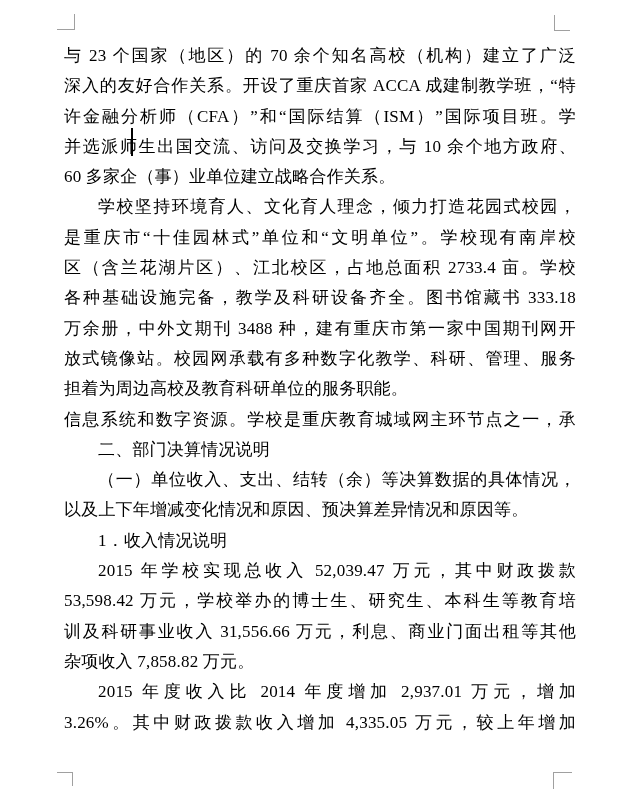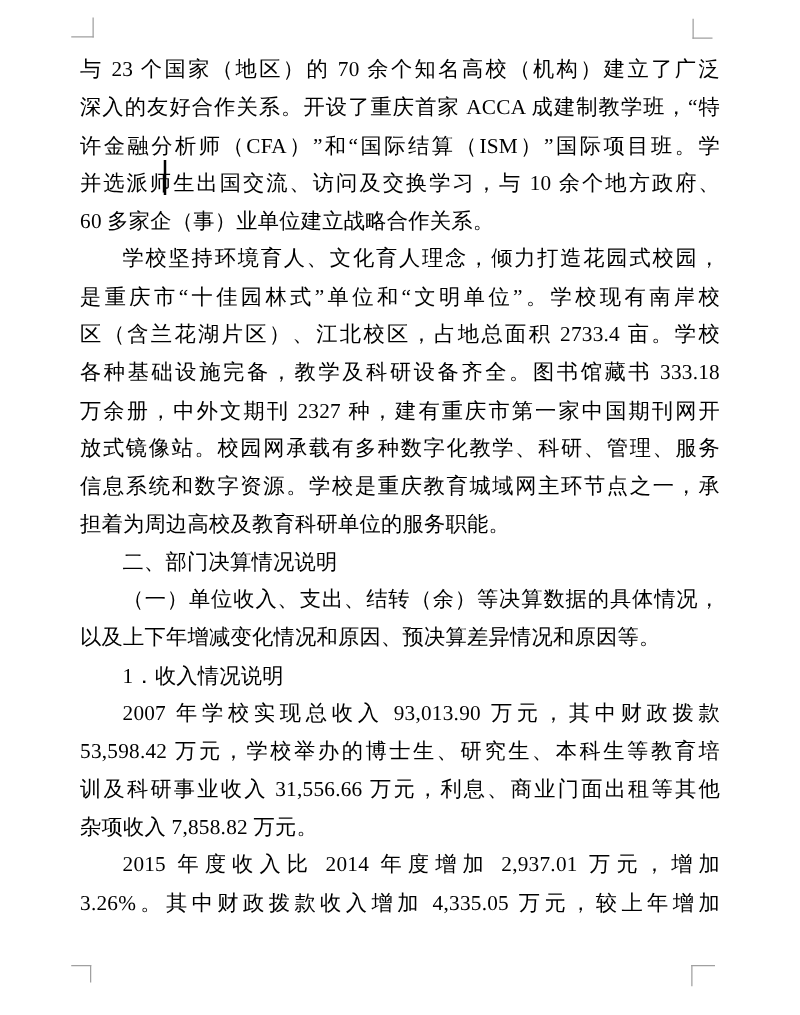--- a/index.html
+++ b/index.html
@@ -98,29 +98,29 @@
   <div class="text-area">
     <div class="line">与 23 个国家（地区）的 70 余个知名高校（机构）建立了广泛</div>
     <div class="line">深入的友好合作关系。开设了重庆首家 ACCA 成建制教学班，“特</div>
     <div class="line">许金融分析师（CFA）”和“国际结算（ISM）”国际项目班。学</div>
     <div class="line">并选派师生出国交流、访问及交换学习，与 10 余个地方政府、</div>
     <div class="line nojust">60 多家企（事）业单位建立战略合作关系。</div>
     <div class="line indent">学校坚持环境育人、文化育人理念，倾力打造花园式校园，</div>
     <div class="line">是重庆市“十佳园林式”单位和“文明单位”。学校现有南岸校</div>
     <div class="line">区（含兰花湖片区）、江北校区，占地总面积 2733.4 亩。学校</div>
     <div class="line">各种基础设施完备，教学及科研设备齐全。图书馆藏书 333.18</div>
-    <div class="line">万余册，中外文期刊 2327 种，建有重庆市第一家中国期刊网开</div>
+    <div class="line">万余册，中外文期刊 3488 种，建有重庆市第一家中国期刊网开</div>
     <div class="line">放式镜像站。校园网承载有多种数字化教学、科研、管理、服务</div>
+    <div class="line nojust">担着为周边高校及教育科研单位的服务职能。</div>
     <div class="line">信息系统和数字资源。学校是重庆教育城域网主环节点之一，承</div>
-    <div class="line nojust">担着为周边高校及教育科研单位的服务职能。</div>
     <div class="line indent bold nojust">二、部门决算情况说明</div>
     <div class="line indent">（一）单位收入、支出、结转（余）等决算数据的具体情况，</div>
     <div class="line nojust">以及上下年增减变化情况和原因、预决算差异情况和原因等。</div>
     <div class="line indent nojust">1．收入情况说明</div>
-    <div class="line indent">2007 年学校实现总收入 93,013.90 万元，其中财政拨款</div>
+    <div class="line indent">2015 年学校实现总收入 52,039.47 万元，其中财政拨款</div>
     <div class="line">53,598.42 万元，学校举办的博士生、研究生、本科生等教育培</div>
     <div class="line">训及科研事业收入 31,556.66 万元，利息、商业门面出租等其他</div>
     <div class="line nojust">杂项收入 7,858.82 万元。</div>
     <div class="line indent">2015 年度收入比 2014 年度增加 2,937.01 万元，增加</div>
     <div class="line">3.26%。其中财政拨款收入增加 4,335.05 万元，较上年增加</div>
   </div>
 
   <div class="caret"></div>
 
   <div class="edge-line"></div>

